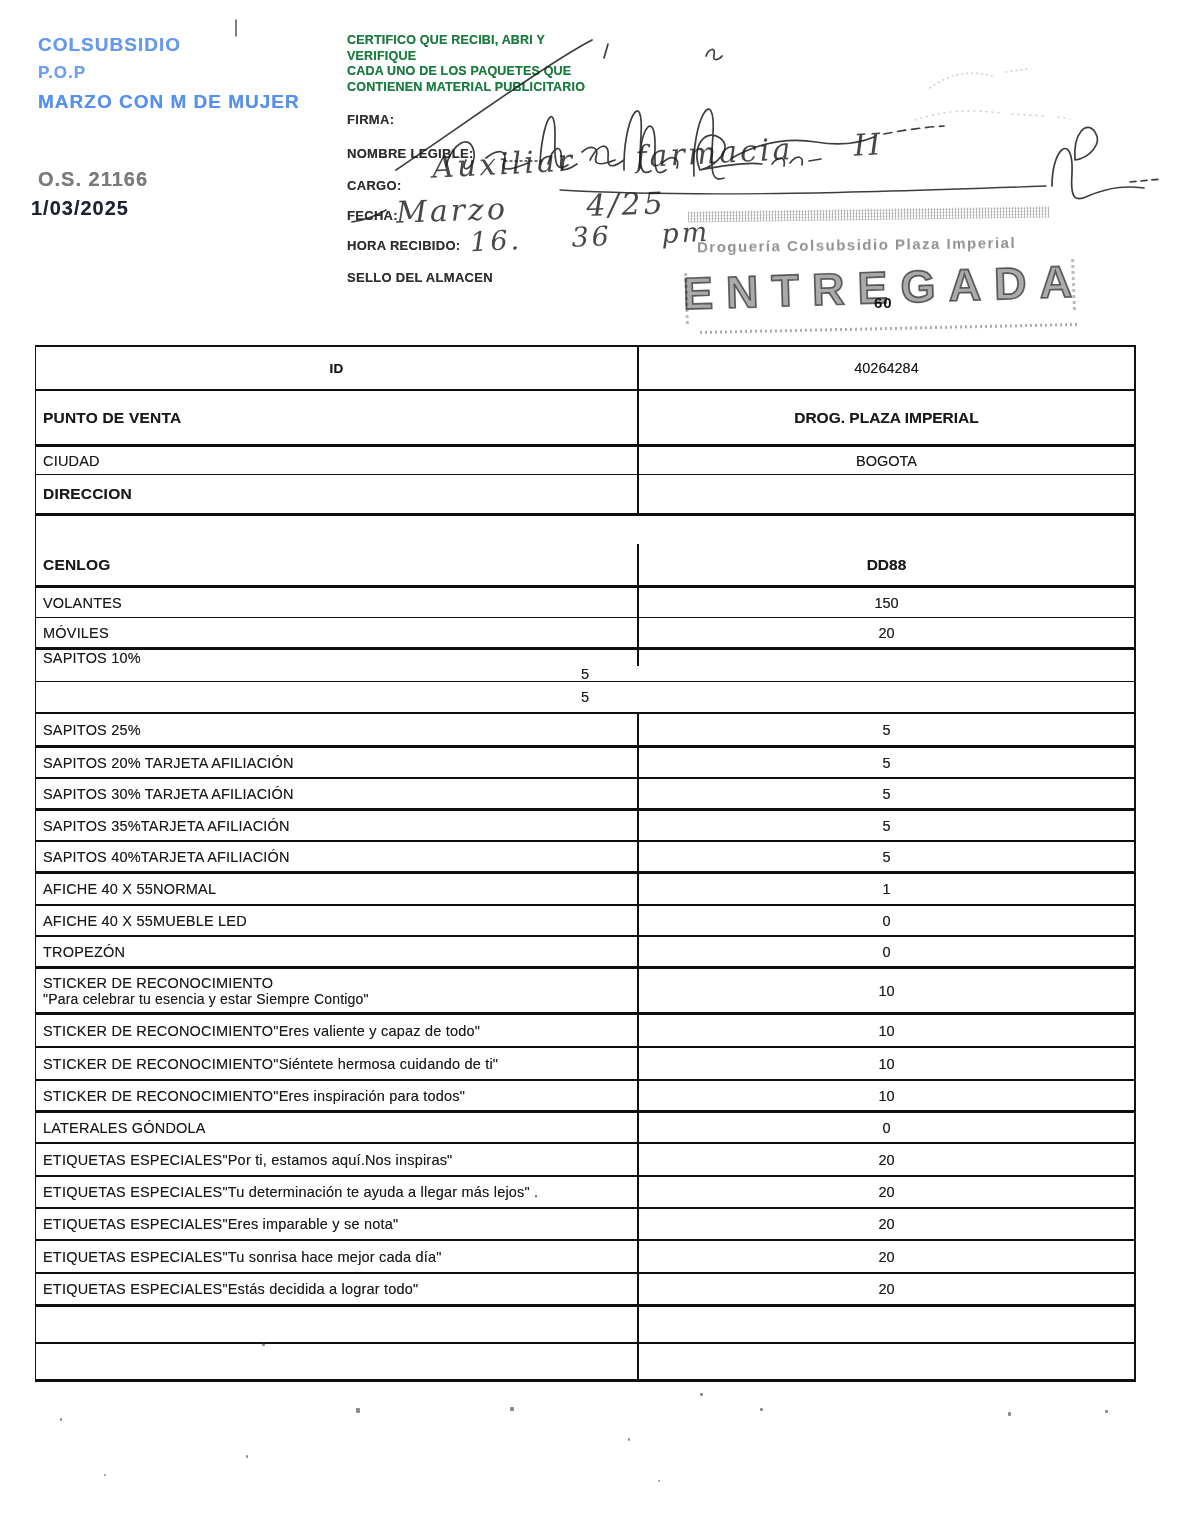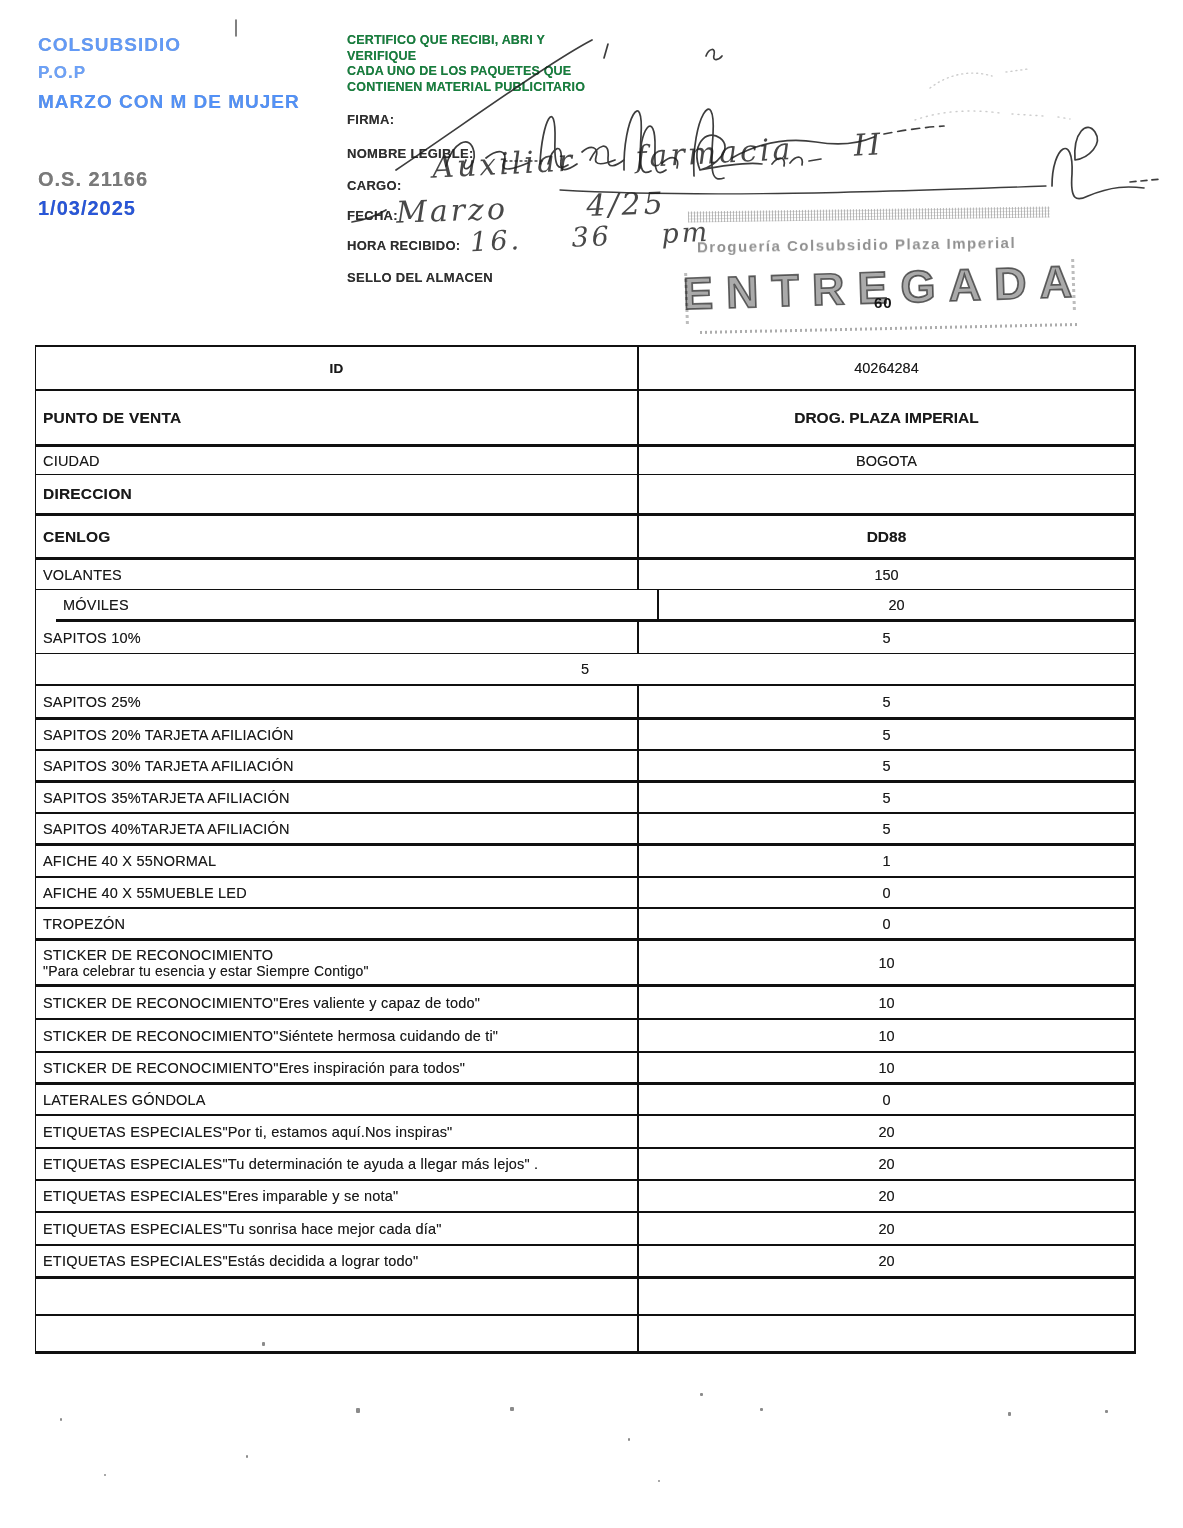--- a/index.html
+++ b/index.html
@@ -9,21 +9,21 @@
     font-family:"Liberation Sans", sans-serif;
   }
   .abs{position:absolute;}
   
   .hdr{font-weight:700;letter-spacing:1px;color:#3b82f6;white-space:nowrap;
        text-shadow:0 0 .6px rgba(60,60,60,.55);}
   .hdr.brand{left:38px;top:34px;font-size:19px;opacity:.8;}
   .hdr.pop{left:38px;top:63px;font-size:17px;opacity:.75;}
   .hdr.campaign{left:38px;top:91px;font-size:19px;opacity:.88;}
   .hdr.os{left:38px;top:168px;font-size:20px;color:#737373;opacity:.95;}
-  .hdr.odate{left:38px;top:197px;font-size:20px;color:#1d4ed8;opacity:.95;}
+  .hdr.odate{left:31px;top:197px;font-size:20px;color:#0f172a;opacity:.95;}
   
   .cert{left:347px;top:33px;font-size:12.5px;font-weight:700;line-height:15.5px;
         letter-spacing:.2px;color:#15803d;white-space:nowrap;text-shadow:0 0 .5px rgba(50,50,50,.6);}
   .flabel{font-size:13px;font-weight:700;color:#2e2e2e;letter-spacing:.3px;white-space:nowrap;
           text-shadow:0 0 .5px rgba(50,50,50,.6);}
   
   .hand{font-family:"DejaVu Serif", serif;font-style:italic;color:#212121;opacity:.82;
         white-space:nowrap;letter-spacing:3px;}
   .hand.cargo{left:432px;top:138px;font-size:30px;transform:rotate(-3deg);word-spacing:48px;}
   .hand.fecha{left:396px;top:190px;font-size:30px;transform:rotate(-2deg);word-spacing:66px;}
@@ -140,33 +140,33 @@
         <div class="tlabel">PUNTO DE VENTA</div>
         <div class="tvalue">DROG. PLAZA IMPERIAL</div>
       </div>
       <div class="trow" style="height: 28px; border-bottom-width: 1px;">
         <div class="tlabel">CIUDAD</div>
         <div class="tvalue">BOGOTA</div>
       </div>
       <div class="trow bold" style="height: 41px; border-bottom-width: 3px;">
         <div class="tlabel">DIRECCION</div>
       </div>
-      <div class="trow bold" style="height: 44px; border-bottom-width: 3px;">
+      <div class="trow bold" style="height: 44px; border-bottom-width: 3px; margin-top: 28px;">
         <div class="tlabel">CENLOG</div>
         <div class="tvalue">DD88</div>
       </div>
       <div class="trow" style="height: 30px; border-bottom-width: 1px;">
         <div class="tlabel">VOLANTES</div>
         <div class="tvalue">150</div>
       </div>
-      <div class="trow" style="height: 32px; border-bottom-width: 3px; margin-left: 20px;">
+      <div class="trow" style="height: 32px; border-bottom-width: 3px;">
         <div class="tlabel">MÓVILES</div>
         <div class="tvalue">20</div>
       </div>
-      <div class="trow" style="height: 32px; border-bottom-width: 1px;">
+      <div class="trow" style="height: 32px; border-bottom-width: 1px; flex-direction: column;">
         <div class="tlabel">SAPITOS 10%</div>
         <div class="tvalue">5</div>
       </div>
       <div class="trow" style="height: 32px; border-bottom-width: 2px;">
         <div class="tvalue">5</div>
       </div>
       <div class="trow" style="height: 34px; border-bottom-width: 3px;">
         <div class="tlabel">SAPITOS 25%</div>
         <div class="tvalue">5</div>
       </div>

